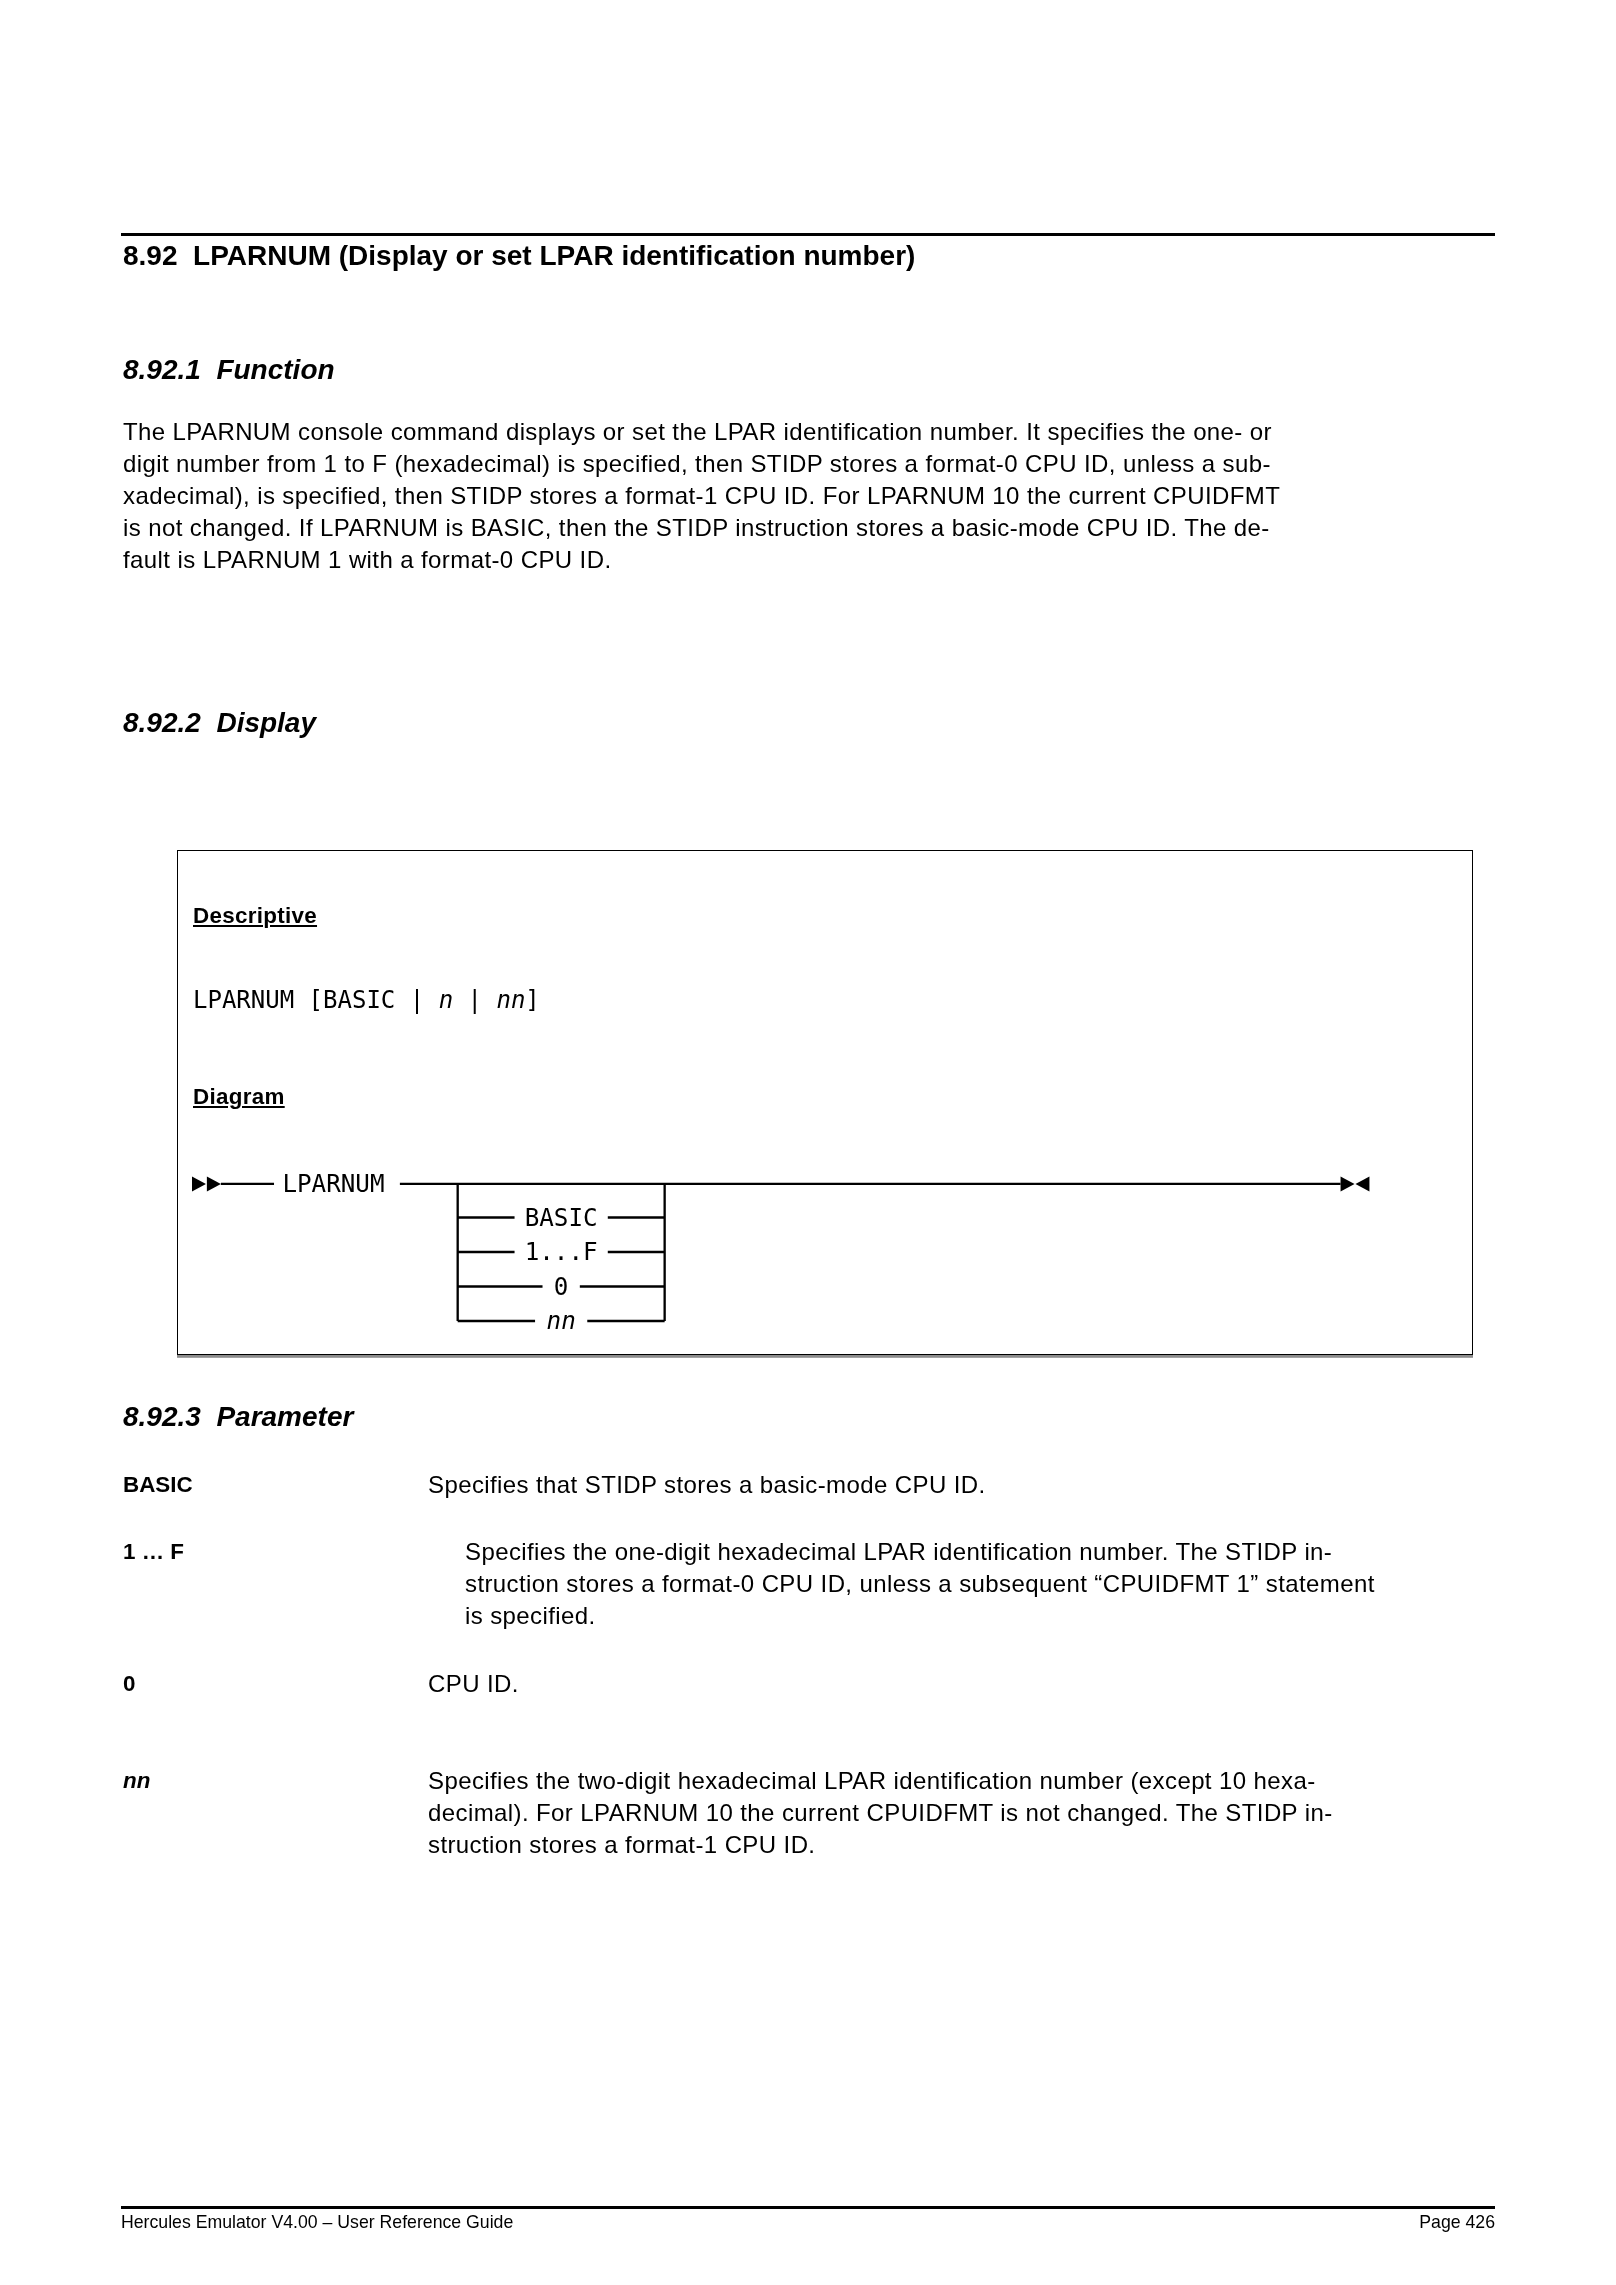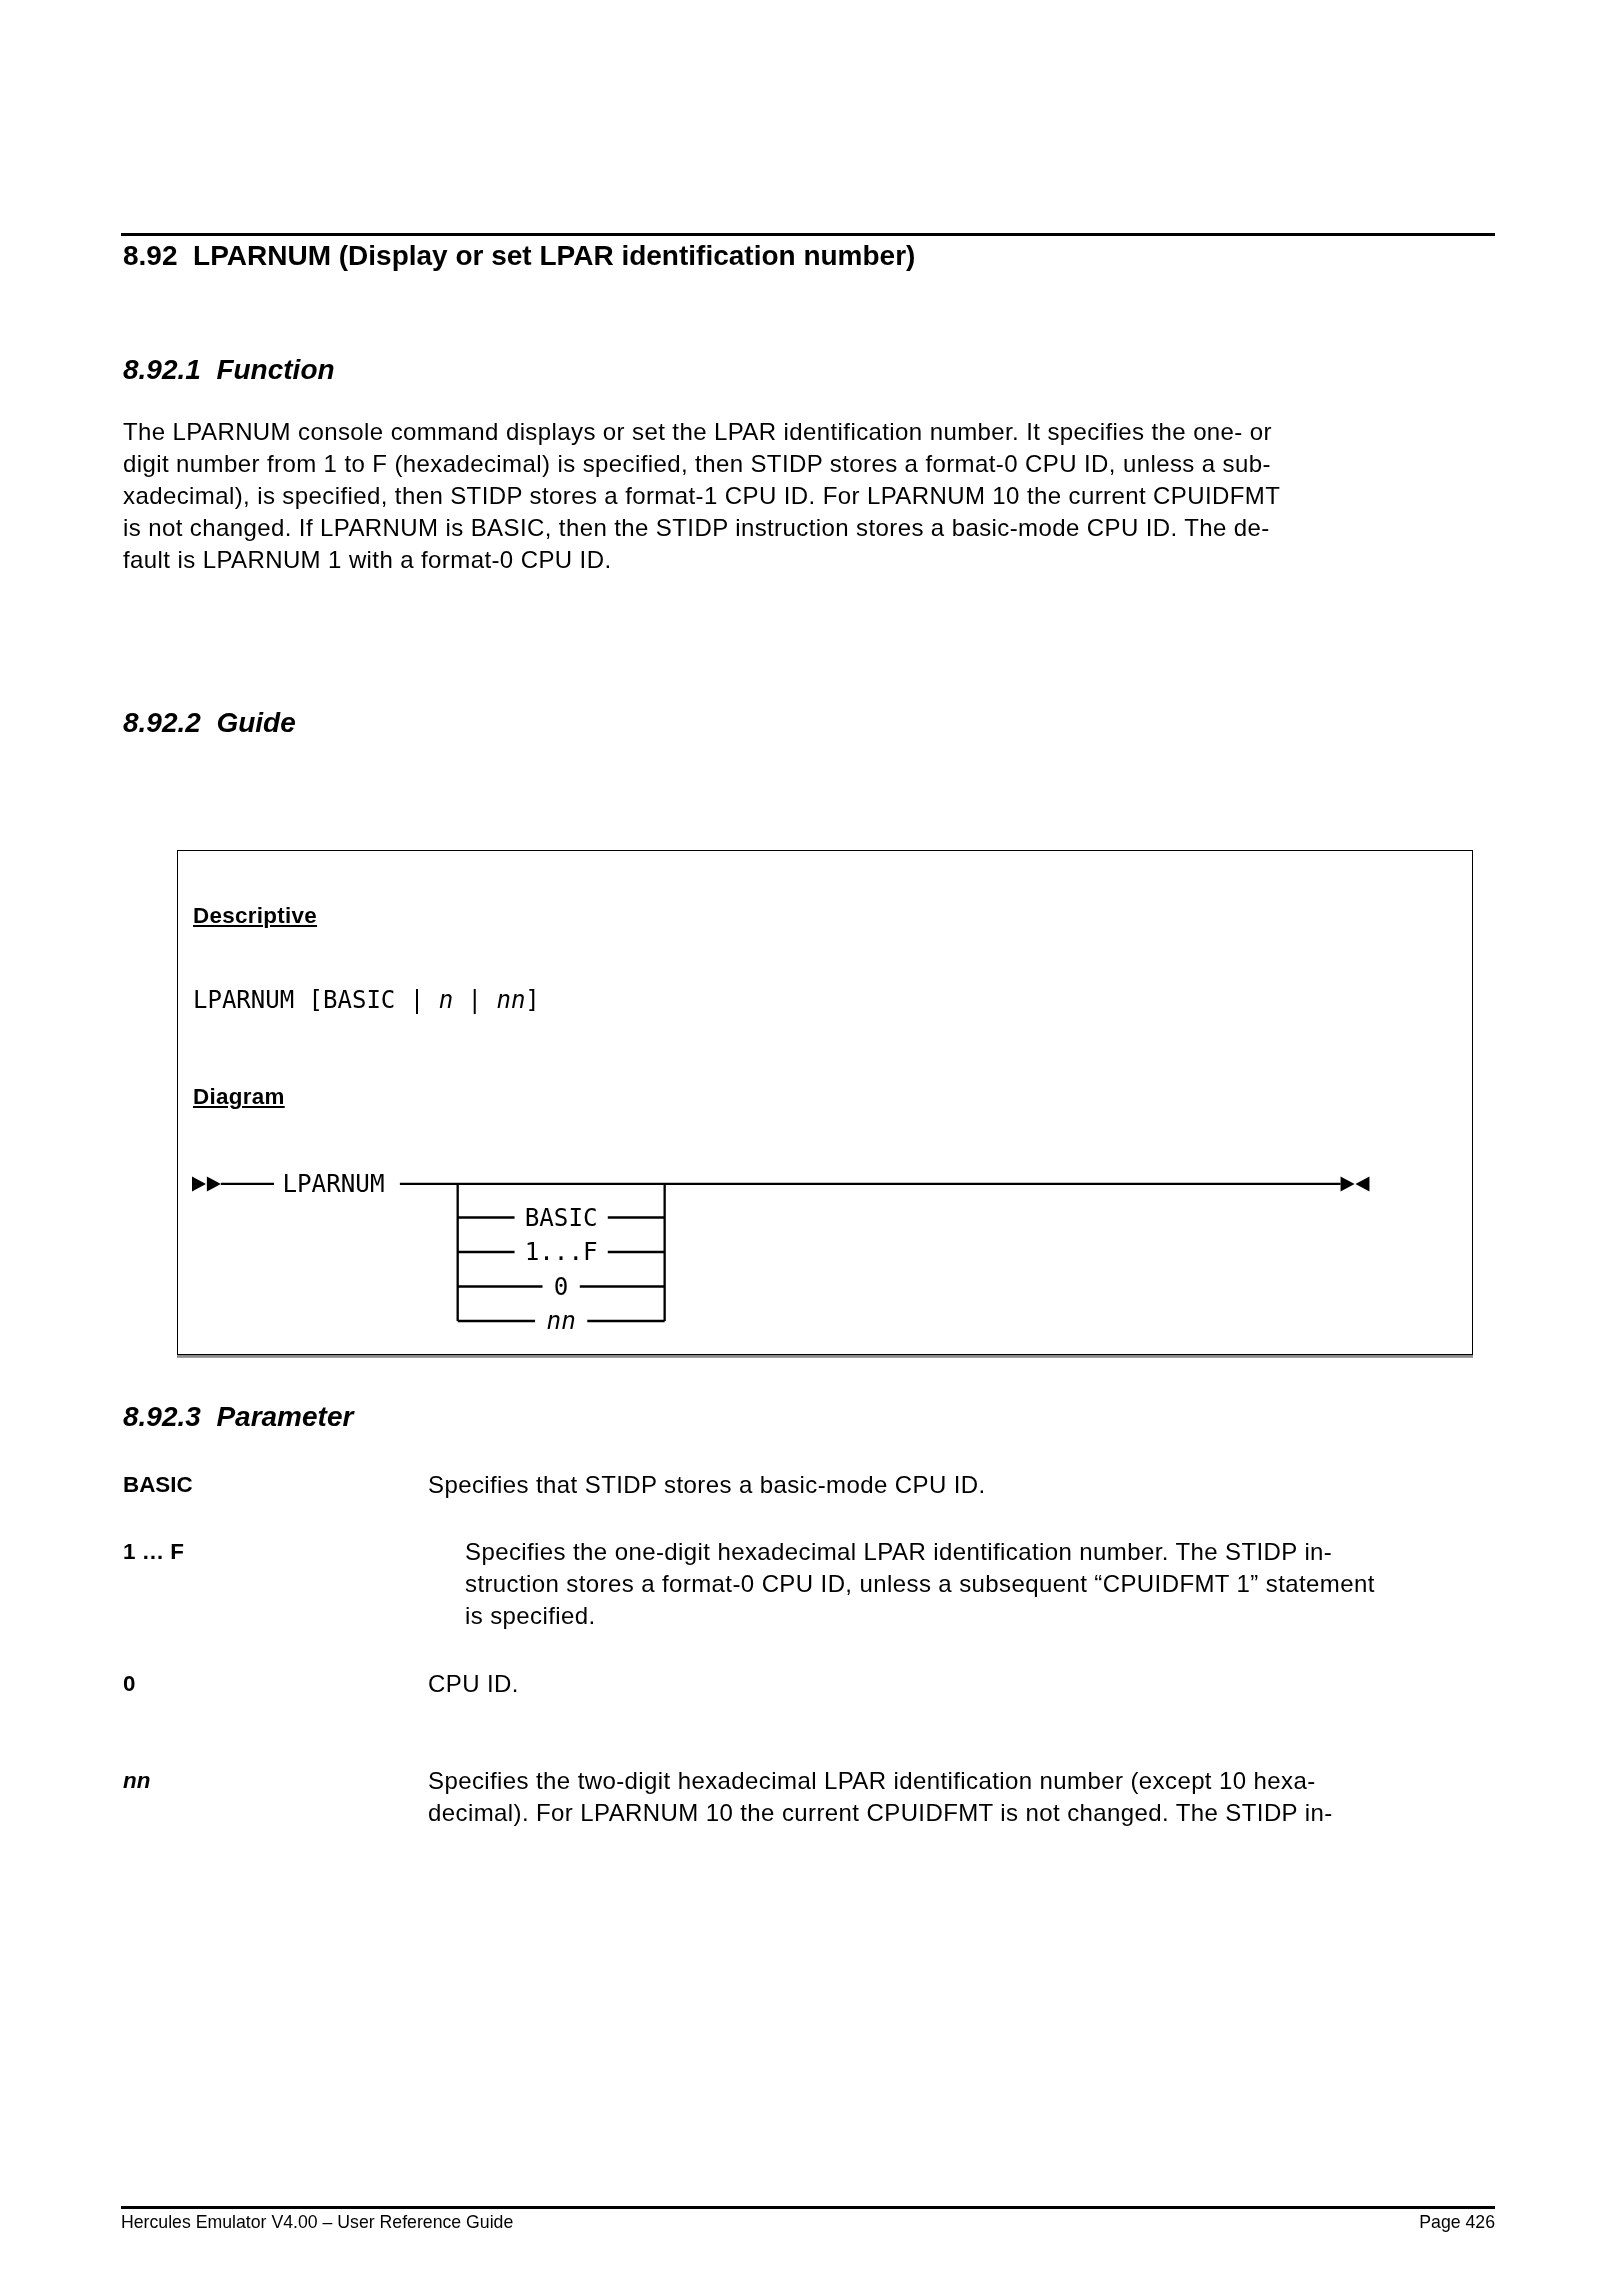--- a/index.html
+++ b/index.html
@@ -71,21 +71,21 @@
 
 <div class="h2" style="top:354px;">8.92.1  Function</div>
 <div class="para" style="top:416px;">
   <div class="bodyline">The LPARNUM console command displays or set the LPAR identification number. It specifies the one- or</div>
   <div class="bodyline">digit number from 1 to F (hexadecimal) is specified, then STIDP stores a format-0 CPU ID, unless a sub-</div>
   <div class="bodyline">xadecimal), is specified, then STIDP stores a format-1 CPU ID. For LPARNUM 10 the current CPUIDFMT</div>
   <div class="bodyline">is not changed. If LPARNUM is BASIC, then the STIDP instruction stores a basic-mode CPU ID. The de-</div>
   <div class="bodyline">fault is LPARNUM 1 with a format-0 CPU ID.</div>
 </div>
 
-<div class="h2" style="top:707px;">8.92.2  Guide</div>
+<div class="h2" style="top:707px;">8.92.2  Display</div>
 
 <div class="syntax-box">
   <div class="boxlabel" style="top:52px;">Descriptive</div>
 
   <div class="code" style="top:135px;"><span>LPARNUM [BASIC | </span><span class="it">n</span><span> | </span><span class="it">nn</span><span>]</span></div>
 
   <div class="boxlabel" style="top:233px;">Diagram</div>
 
   <svg class="diagram-svg" width="1294" height="182" viewBox="0 0 1388 195">
 
@@ -137,20 +137,21 @@
 
 <div class="param-term" style="top:1668px;">0</div>
 <div class="param-desc" style="top:1668px;">
   <div class="bodyline">CPU ID.</div>
 </div>
 
 <div class="param-term it" style="top:1765px;">nn</div>
 <div class="param-desc" style="top:1765px;">
   <div class="bodyline">Specifies the two-digit hexadecimal LPAR identification number (except 10 hexa-</div>
   <div class="bodyline">decimal). For LPARNUM 10 the current CPUIDFMT is not changed. The STIDP in-</div>
+  <div class="bodyline">struction stores a format-1 CPU ID.</div>
 </div>
 
 <div class="rule" style="top:2206px;"></div>
 <div class="footer-row">
   <span>Hercules Emulator V4.00 – User Reference Guide</span>
   <span>Page 426</span>
 </div>
 
 
 </body></html>

